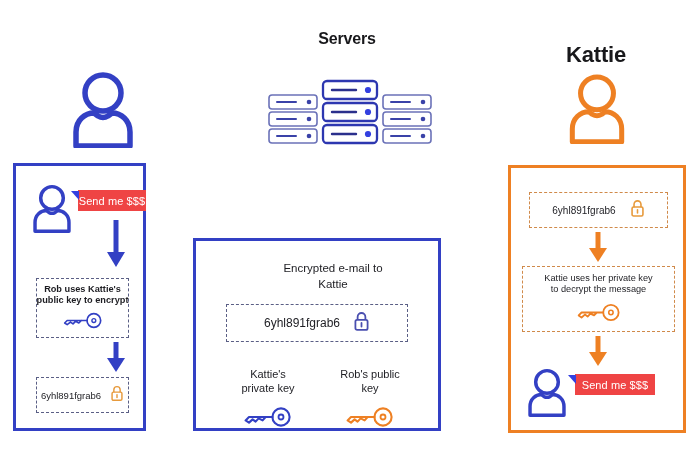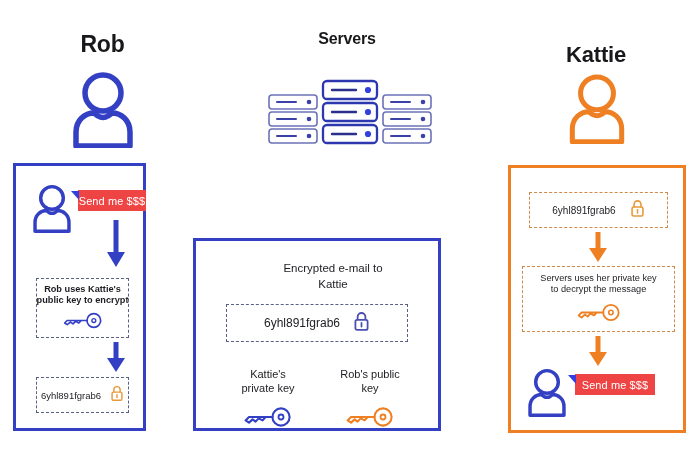--- a/index.html
+++ b/index.html
@@ -119,21 +119,20 @@
     font-size: 11.5px;
     line-height: 1.35;
     left: 0; right: 0;
   }
 </style>
 </head>
 <body>
 
 <div class="stage">
 
-  <div class="col-title" id="title-rob">Rob</div>
   <div class="col-title" id="title-srv">Servers</div>
   <div class="col-title" id="title-kat">Kattie</div>
 
   <div class="person" style="left:68px; top:70px;">
     <svg width="70" height="78" viewBox="0 0 70 78">
       <circle cx="35" cy="23" r="18" fill="none" stroke="#3340c4" stroke-width="5.5"></circle>
       <path d="M8 76 L8 62 C8 50 17 43 26 43 L30 46 Q35 49 40 46 L44 43 C53 43 62 50 62 62 L62 76 Z" fill="none" stroke="#3340c4" stroke-width="5.5" stroke-linejoin="round"></path>
     </svg>
   </div>
 
@@ -314,21 +313,21 @@
 
     <div class="arrow" style="left:76px; top:64px;">
       <svg width="22" height="32" viewBox="0 0 22 32">
         <line x1="11" y1="0" x2="11" y2="18" stroke="#ee8023" stroke-width="5"></line>
         <path d="M2 16 L11 30 L20 16 Z" fill="#ee8023"></path>
       </svg>
     </div>
 
     <div class="dashed orange" style="left:11px; top:98px; width:153px; height:66px;">
       <div class="boxtext" style="font-size:9.2px;">
-        <span>Servers uses her private key</span><br>
+        <span>Kattie uses her private key</span><br>
         <span>to decrypt the message</span>
       </div>
       <div style="margin-top:7px;">
         <svg width="44" height="19" viewBox="0 0 48 20">
           <circle cx="37" cy="10" r="8.4" fill="none" stroke="#ee8023" stroke-width="2"></circle>
           <circle cx="37" cy="10" r="2.4" fill="none" stroke="#ee8023" stroke-width="1.7"></circle>
           <path d="M28.6 10 L5 10 L1.8 13.2 L5 15.4 L8.6 12.3 L11.6 14.4 L14.6 11.3 L18.6 13.2 L21.6 10" fill="none" stroke="#ee8023" stroke-width="2" stroke-linejoin="round" stroke-linecap="round"></path>
         </svg>
       </div>
     </div>

